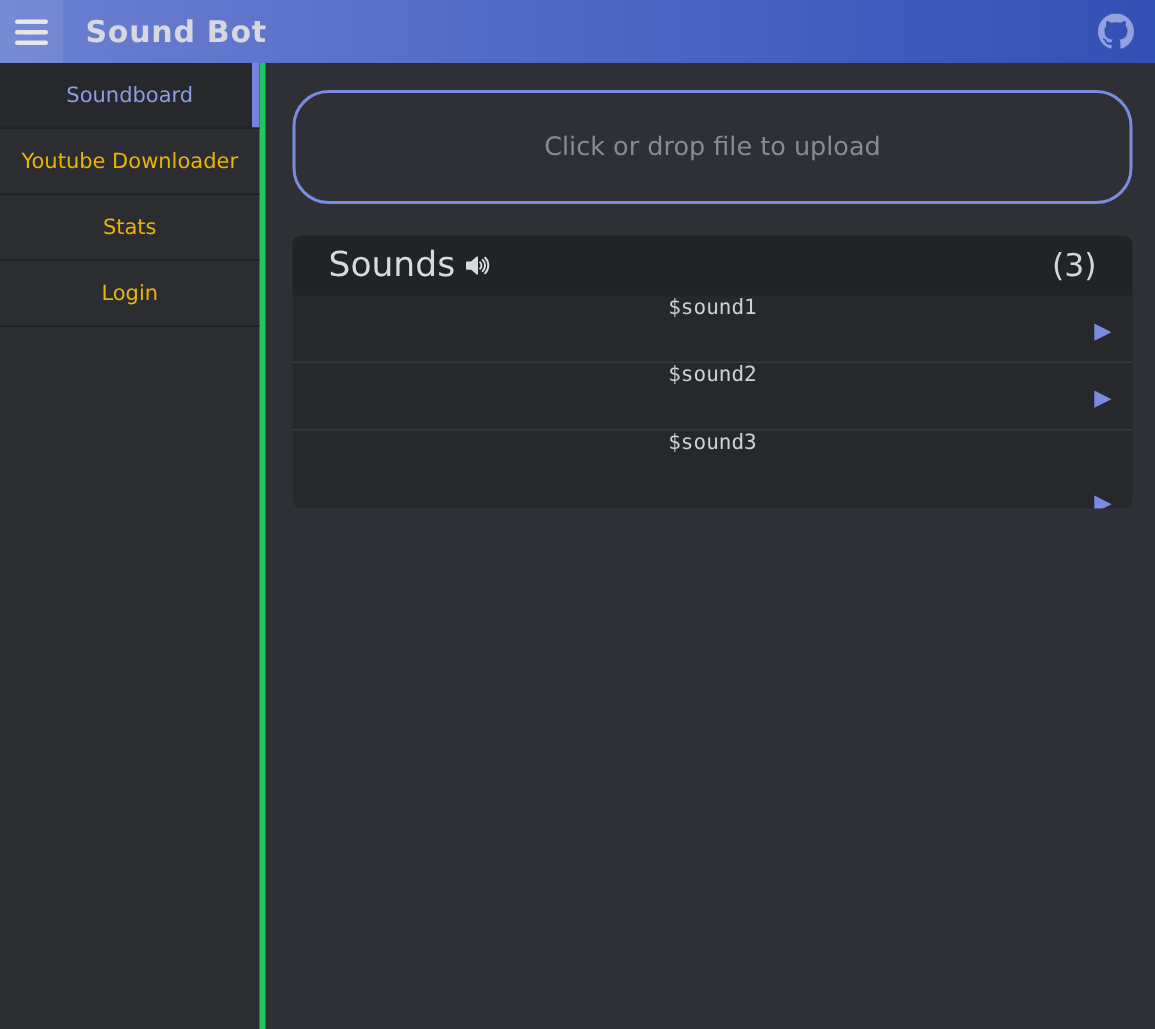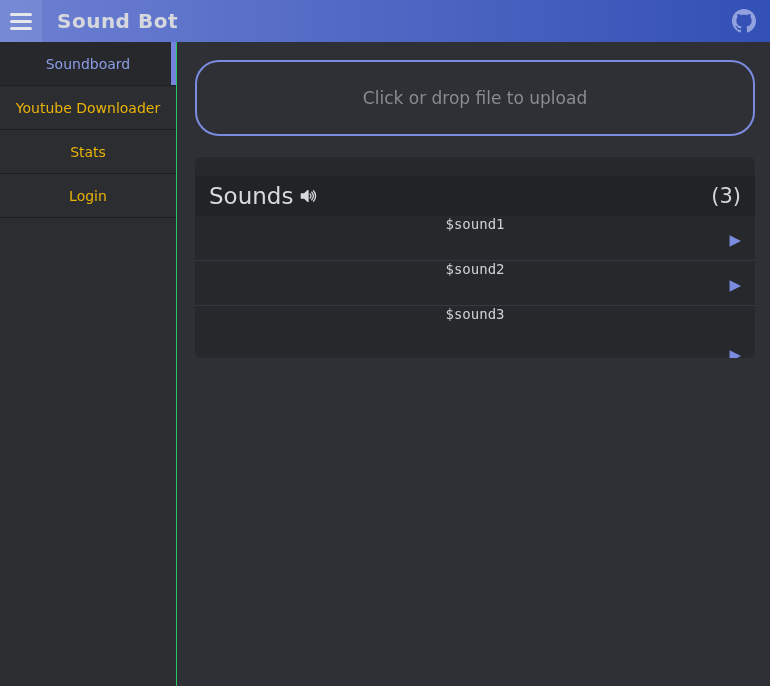--- a/index.html
+++ b/index.html
@@ -56,21 +56,21 @@
   
   .layout {
     display: flex;
     height: 644px;
   }
 
   
   .sidebar {
     width: 177px;
     background: #2b2d31;
-    border-right: 1px solid #22c55e;
+    border-right: 4px solid #22c55e;
     flex-shrink: 0;
   }
   .side-item {
     height: 44px;
     display: flex;
     align-items: center;
     justify-content: center;
     font-size: 14px;
     color: #eab308;
     border-bottom: 1px solid #1d1f23;
@@ -105,22 +105,21 @@
     background: #26282c;
     border-radius: 6px;
     overflow: hidden;
     padding-bottom: 7px;
   }
   .panel-header {
     height: 40px;
     background: #212327;
     display: flex;
     align-items: center;
-    padding: 0 14px;
-    margin-top: 19px;
+    padding: 0 24px;
   }
   .panel-title {
     font-size: 23px;
     color: #d8dadd;
   }
   .speaker {
     margin-left: 5px;
     display: flex;
     align-items: center;
   }

